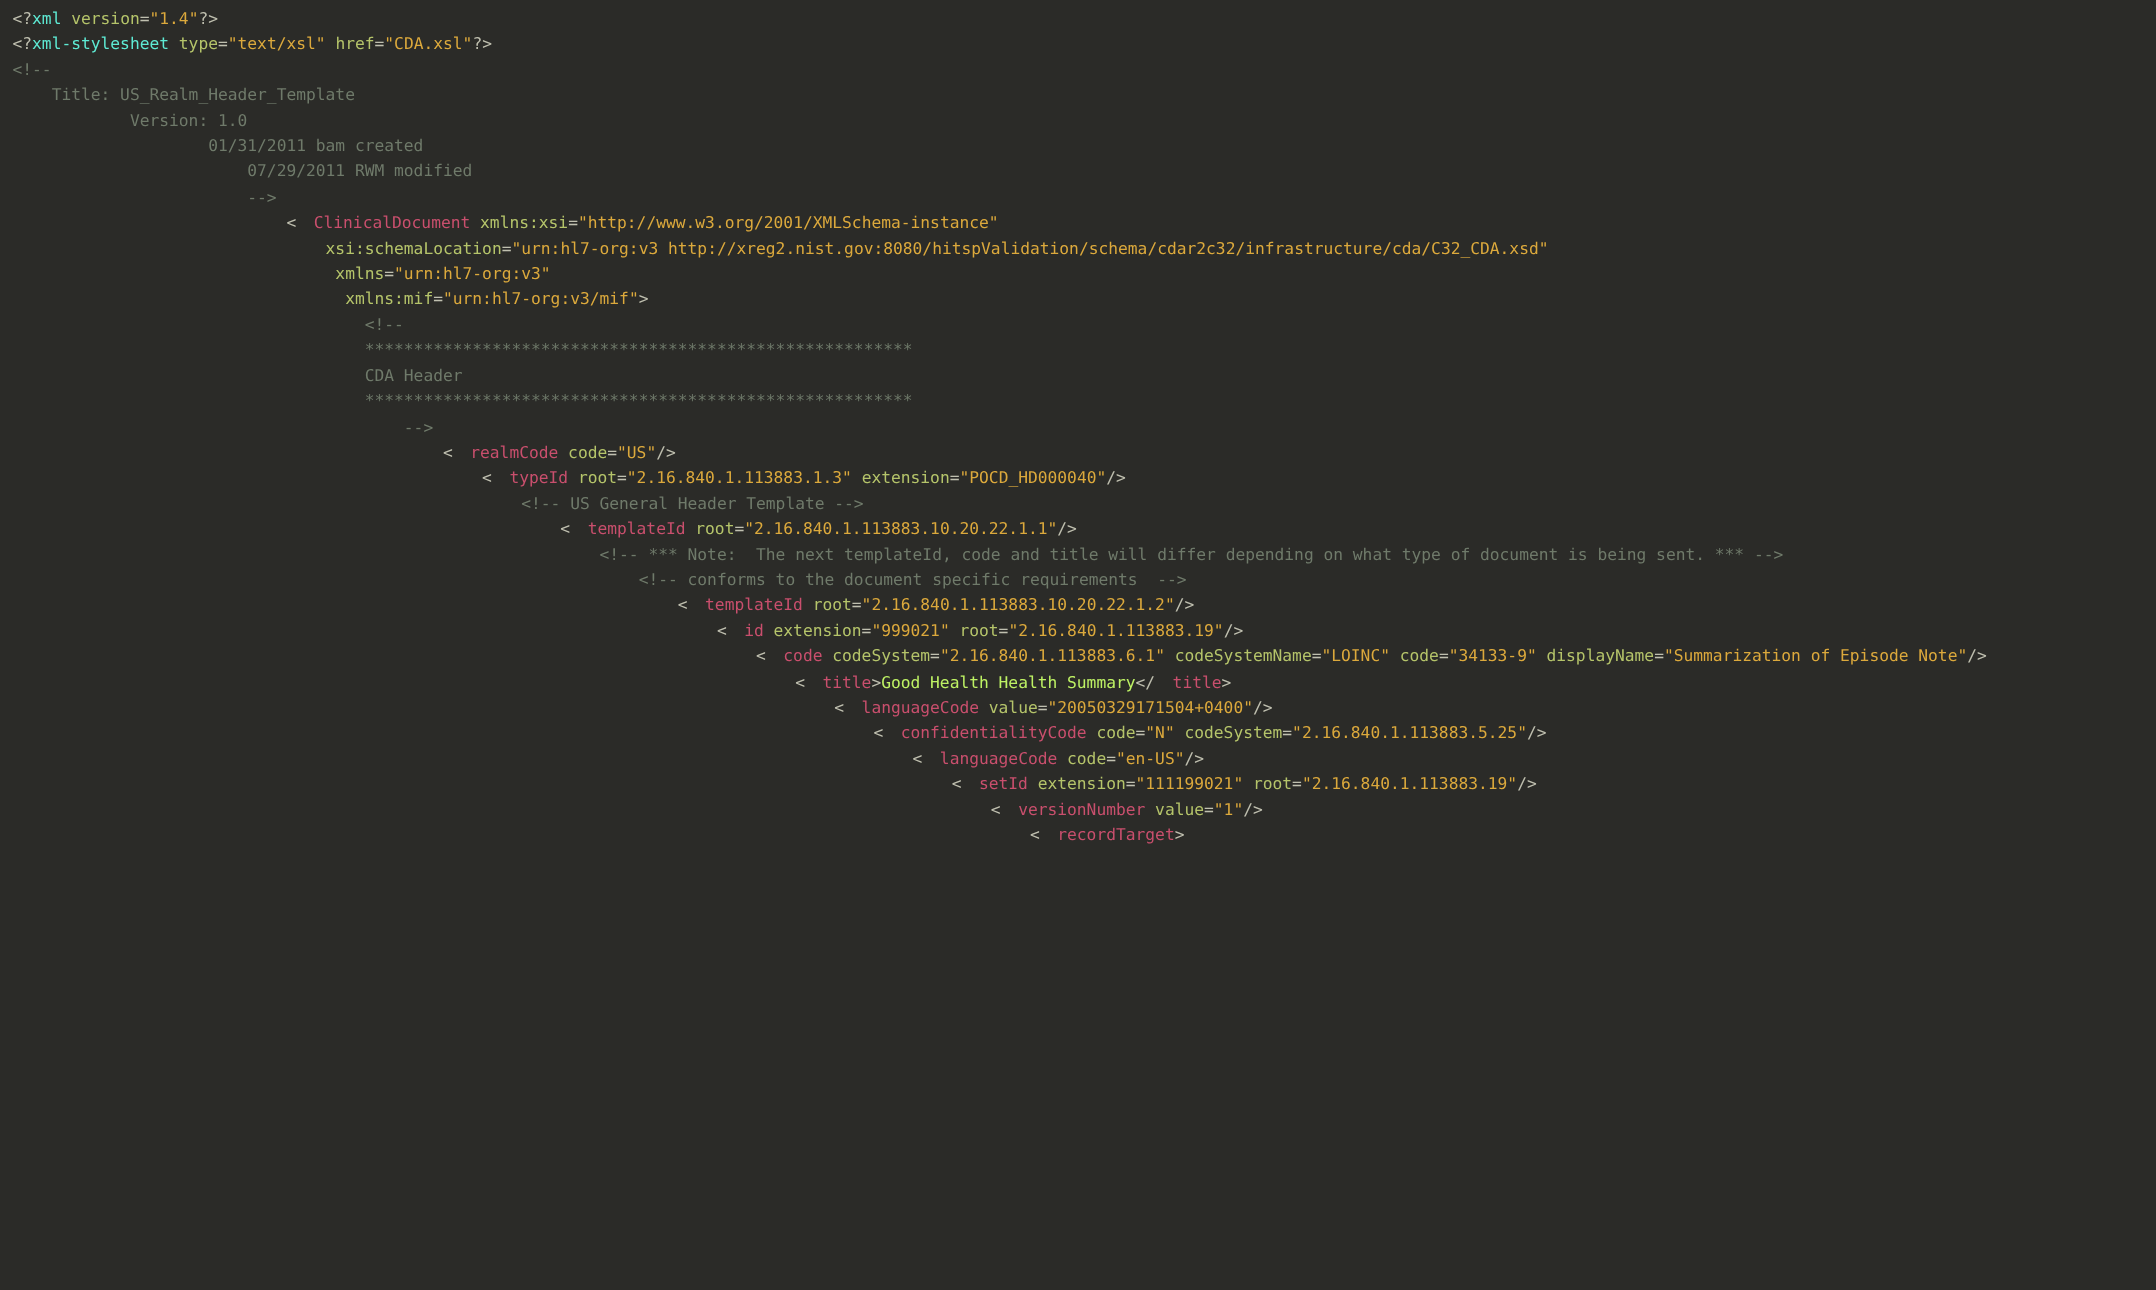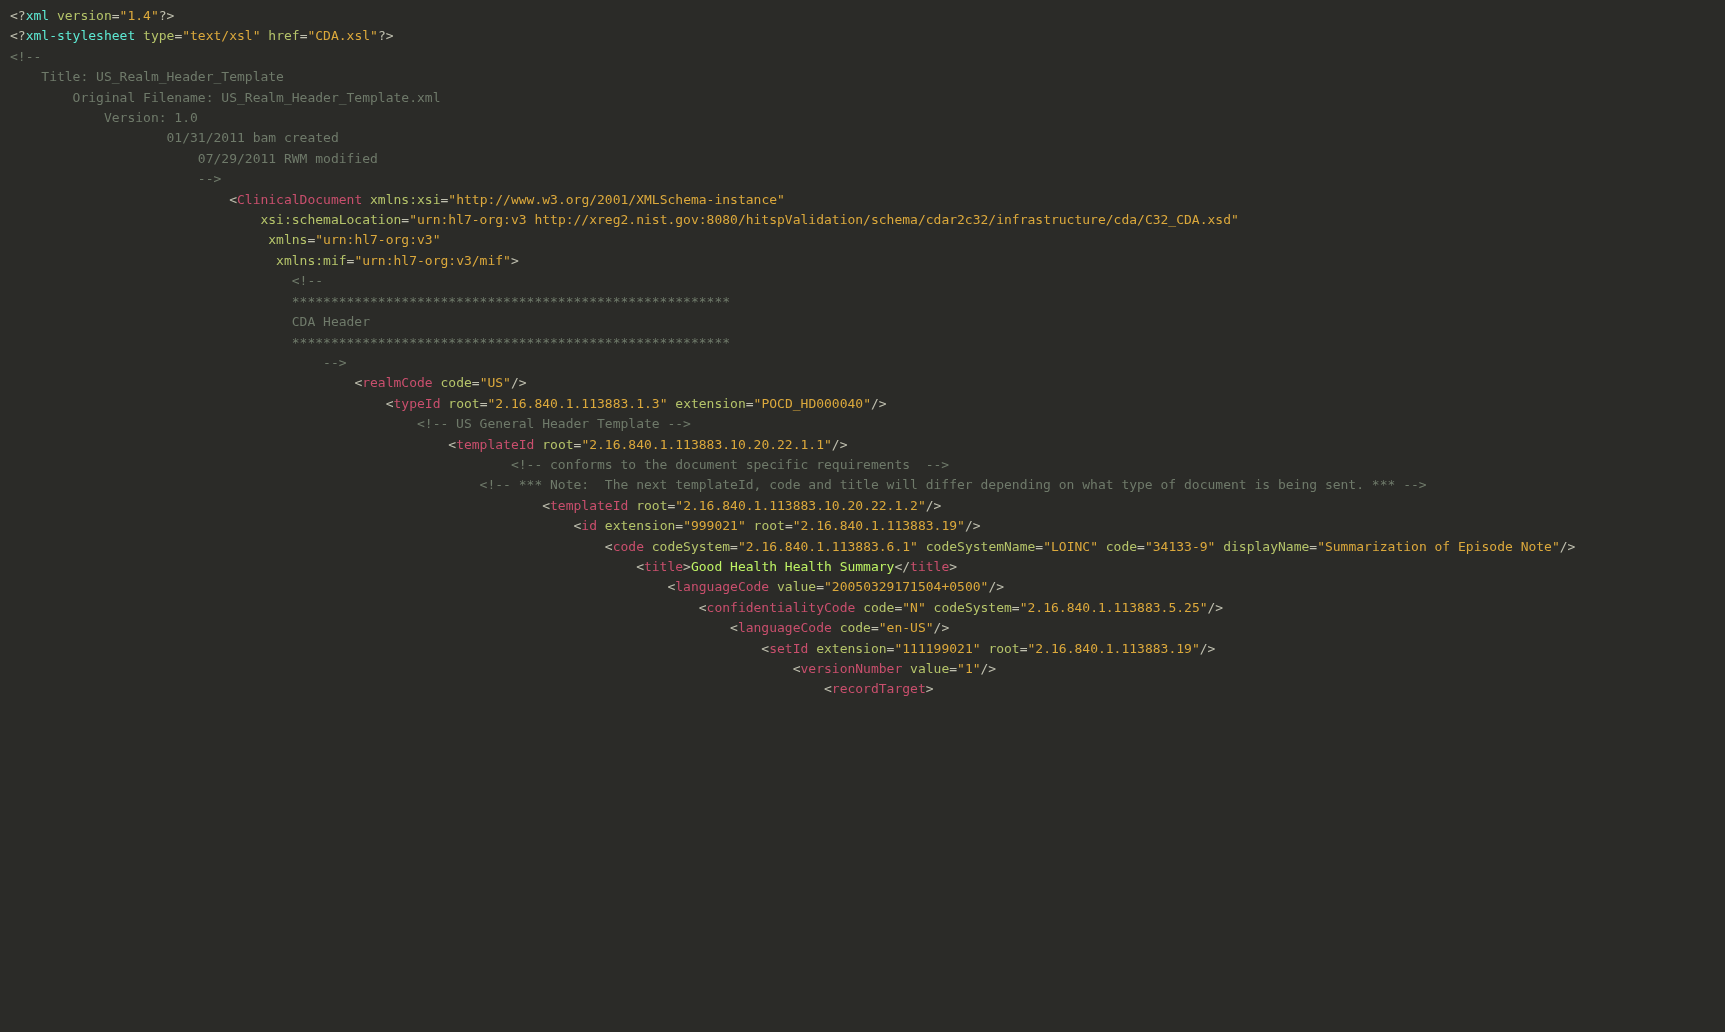--- a/index.html
+++ b/index.html
@@ -15,39 +15,38 @@
   .code-container {
     padding: 6px 10px 10px 10px;
   }
   .line { white-space: pre; }
   .tag-punct { color: #c0c0b0; }
   .pi-target { color: #5eead4; } 
   .attr-name { color: #b5c46a; text-align: center; } 
   .attr-val  { color: #dca93c; font-weight: 500; } 
   .eq        { color: #c0c0b0; }
   .comment   { color: #6f7a6a; }
-  .elem-name { color: #c94f6d; } 
+  .elem-name { color: #c94f6d; margin-left: 14px; } 
   .text-node { color: #bef264; }
   
 </style>
 </head>
 <body>
 
 <div class="code-container">
 
   <div class="line"><span class="tag-punct">&lt;?</span><span class="pi-target">xml</span><span> </span><span class="attr-name">version</span><span class="eq">=</span><span class="attr-val">"<span>1.4</span>"</span><span class="tag-punct">?&gt;</span></div>
 
   <div class="line"><span class="tag-punct">&lt;?</span><span class="pi-target">xml-stylesheet</span><span> </span><span class="attr-name">type</span><span class="eq">=</span><span class="attr-val">"<span>text/xsl</span>"</span><span> </span><span class="attr-name">href</span><span class="eq">=</span><span class="attr-val">"<span>CDA.xsl</span>"</span><span class="tag-punct">?&gt;</span></div>
 
   <div class="line comment">&lt;!--</div>
 
   <div class="line comment"></div>
 
   <div class="line comment">    Title: US_Realm_Header_Template</div>
-  <div class="line comment">        Original Filename: US_Realm_Header_Template.xml</div>
   <div class="line comment">            Version: 1.0</div>
   <div class="line comment">                    01/31/2011 bam created</div>
   <div class="line comment">                        07/29/2011 RWM modified</div>
   <div class="line comment"></div>
   <div class="line comment">                        --&gt;</div>
 
   <div class="line"><span>                            </span><span class="tag-punct">&lt;</span><span class="elem-name">ClinicalDocument</span><span> </span><span class="attr-name">xmlns:xsi</span><span class="eq">=</span><span class="attr-val">"<span>http://www.w3.org/2001/XMLSchema-instance</span>"</span></div>
 
   <div class="line"><span>                                </span><span class="attr-name">xsi:schemaLocation</span><span class="eq">=</span><span class="attr-val">"<span>urn:hl7-org:v3 http://xreg2.nist.gov:8080/hitspValidation/schema/cdar2c32/infrastructure/cda/C32_CDA.xsd</span>"</span></div>
 
@@ -66,33 +65,33 @@
   <div class="line comment">                                        --&gt;</div>
 
   <div class="line"><span>                                            </span><span class="tag-punct">&lt;</span><span class="elem-name">realmCode</span><span> </span><span class="attr-name">code</span><span class="eq">=</span><span class="attr-val">"<span>US</span>"</span><span class="tag-punct">/&gt;</span></div>
 
   <div class="line"><span>                                                </span><span class="tag-punct">&lt;</span><span class="elem-name">typeId</span><span> </span><span class="attr-name">root</span><span class="eq">=</span><span class="attr-val">"<span>2.16.840.1.113883.1.3</span>"</span><span> </span><span class="attr-name">extension</span><span class="eq">=</span><span class="attr-val">"<span>POCD_HD000040</span>"</span><span class="tag-punct">/&gt;</span></div>
 
   <div class="line comment">                                                    &lt;!-- US General Header Template --&gt;</div>
 
   <div class="line"><span>                                                        </span><span class="tag-punct">&lt;</span><span class="elem-name">templateId</span><span> </span><span class="attr-name">root</span><span class="eq">=</span><span class="attr-val">"<span>2.16.840.1.113883.10.20.22.1.1</span>"</span><span class="tag-punct">/&gt;</span></div>
 
+  <div class="line comment">                                                            &lt;!-- *** Note:  The next templateId, code and title will differ depending on what type of document is being sent. *** --&gt;</div>
+
   <div class="line comment">                                                                &lt;!-- conforms to the document specific requirements  --&gt;</div>
-
-  <div class="line comment">                                                            &lt;!-- *** Note:  The next templateId, code and title will differ depending on what type of document is being sent. *** --&gt;</div>
 
   <div class="line"><span>                                                                    </span><span class="tag-punct">&lt;</span><span class="elem-name">templateId</span><span> </span><span class="attr-name">root</span><span class="eq">=</span><span class="attr-val">"<span>2.16.840.1.113883.10.20.22.1.2</span>"</span><span class="tag-punct">/&gt;</span></div>
 
   <div class="line"><span>                                                                        </span><span class="tag-punct">&lt;</span><span class="elem-name">id</span><span> </span><span class="attr-name">extension</span><span class="eq">=</span><span class="attr-val">"<span>999021</span>"</span><span> </span><span class="attr-name">root</span><span class="eq">=</span><span class="attr-val">"<span>2.16.840.1.113883.19</span>"</span><span class="tag-punct">/&gt;</span></div>
 
   <div class="line"><span>                                                                            </span><span class="tag-punct">&lt;</span><span class="elem-name">code</span><span> </span><span class="attr-name">codeSystem</span><span class="eq">=</span><span class="attr-val">"<span>2.16.840.1.113883.6.1</span>"</span><span> </span><span class="attr-name">codeSystemName</span><span class="eq">=</span><span class="attr-val">"<span>LOINC</span>"</span><span> </span><span class="attr-name">code</span><span class="eq">=</span><span class="attr-val">"<span>34133-9</span>"</span><span> </span><span class="attr-name">displayName</span><span class="eq">=</span><span class="attr-val">"<span>Summarization of Episode Note</span>"</span><span class="tag-punct">/&gt;</span></div>
 
   <div class="line"><span>                                                                                </span><span class="tag-punct">&lt;</span><span class="elem-name">title</span><span class="tag-punct">&gt;</span><span class="text-node">Good Health Health Summary</span><span class="tag-punct">&lt;/</span><span class="elem-name">title</span><span class="tag-punct">&gt;</span></div>
 
-  <div class="line"><span>                                                                                    </span><span class="tag-punct">&lt;</span><span class="elem-name">languageCode</span><span> </span><span class="attr-name">value</span><span class="eq">=</span><span class="attr-val">"<span>20050329171504+0500</span>"</span><span class="tag-punct">/&gt;</span></div>
+  <div class="line"><span>                                                                                    </span><span class="tag-punct">&lt;</span><span class="elem-name">languageCode</span><span> </span><span class="attr-name">value</span><span class="eq">=</span><span class="attr-val">"<span>20050329171504+0400</span>"</span><span class="tag-punct">/&gt;</span></div>
 
   <div class="line"><span>                                                                                        </span><span class="tag-punct">&lt;</span><span class="elem-name">confidentialityCode</span><span> </span><span class="attr-name">code</span><span class="eq">=</span><span class="attr-val">"<span>N</span>"</span><span> </span><span class="attr-name">codeSystem</span><span class="eq">=</span><span class="attr-val">"<span>2.16.840.1.113883.5.25</span>"</span><span class="tag-punct">/&gt;</span></div>
 
   <div class="line"><span>                                                                                            </span><span class="tag-punct">&lt;</span><span class="elem-name">languageCode</span><span> </span><span class="attr-name">code</span><span class="eq">=</span><span class="attr-val">"<span>en-US</span>"</span><span class="tag-punct">/&gt;</span></div>
 
   <div class="line"><span>                                                                                                </span><span class="tag-punct">&lt;</span><span class="elem-name">setId</span><span> </span><span class="attr-name">extension</span><span class="eq">=</span><span class="attr-val">"<span>111199021</span>"</span><span> </span><span class="attr-name">root</span><span class="eq">=</span><span class="attr-val">"<span>2.16.840.1.113883.19</span>"</span><span class="tag-punct">/&gt;</span></div>
 
   <div class="line"><span>                                                                                                    </span><span class="tag-punct">&lt;</span><span class="elem-name">versionNumber</span><span> </span><span class="attr-name">value</span><span class="eq">=</span><span class="attr-val">"<span>1</span>"</span><span class="tag-punct">/&gt;</span></div>
 
   <div class="line"><span>                                                                                                        </span><span class="tag-punct">&lt;</span><span class="elem-name">recordTarget</span><span class="tag-punct">&gt;</span></div>

